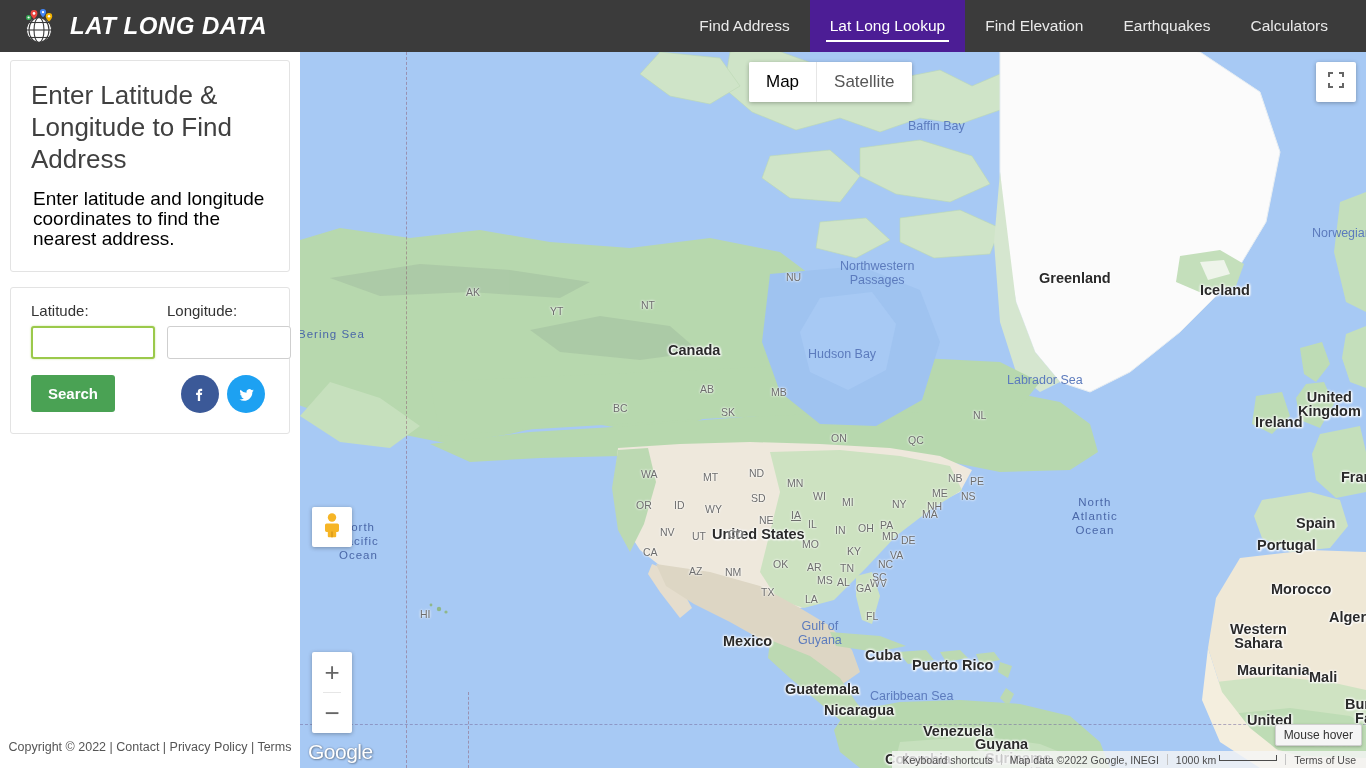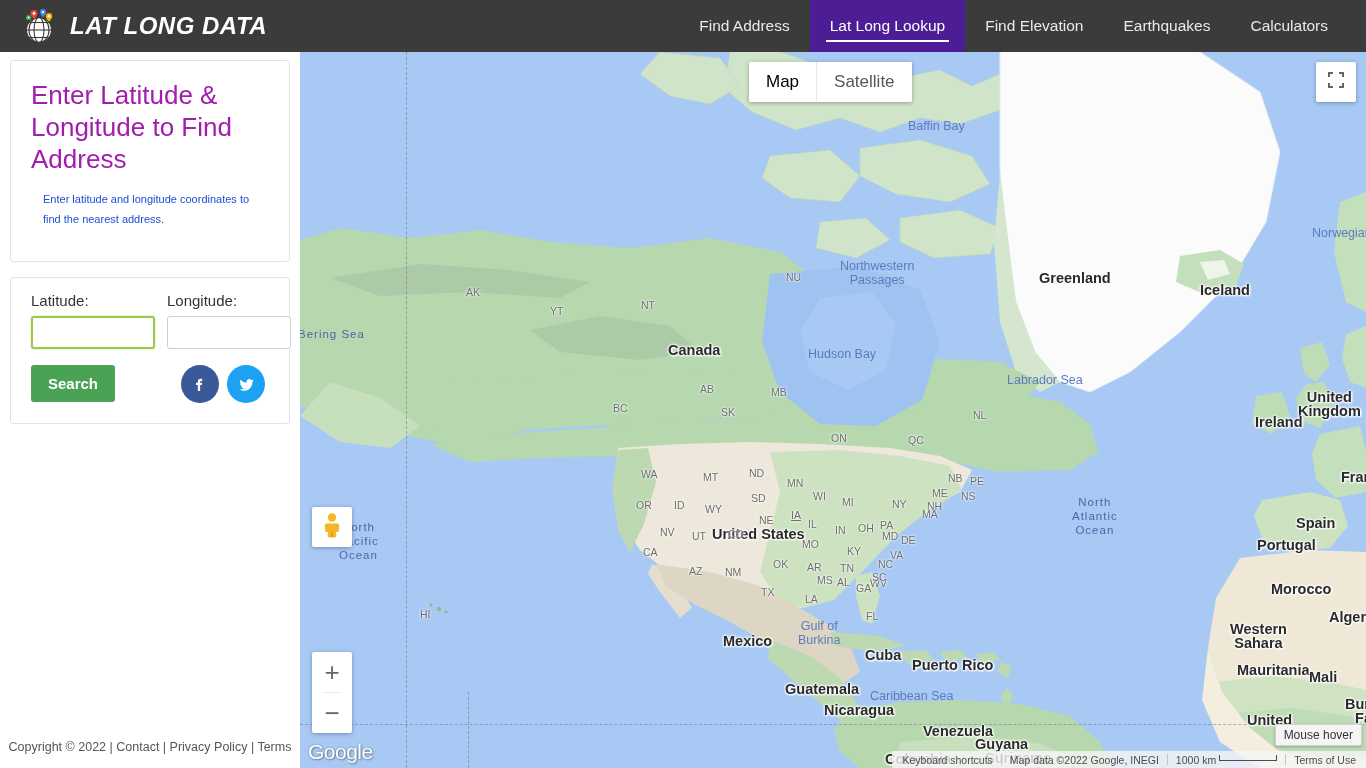--- a/index.html
+++ b/index.html
@@ -69,29 +69,29 @@
   .card {
     background: #ffffff;
     border: 1px solid #e3e3e3;
     border-radius: 3px;
     margin: 8px 10px 0 10px;
     padding: 18px 20px 20px 20px;
   }
   .panel-title {
     font-size: 26px;
     line-height: 32px;
-    color: #a21caf;
+    color: #404040;
     font-weight: 400;
     margin: 0 0 14px 0;
   }
   .panel-desc {
-    font-size: 11px;
+    font-size: 19px;
     line-height: 20px;
-    color: #1d4ed8;
-    margin: 12px;
+    color: #000000;
+    margin: 2px;
   }
   .form-card { margin-top: 15px; padding: 14px 20px 20px 20px; }
   .field-row { display: flex; gap: 12px; }
   .field { display: flex; flex-direction: column; }
   .field-label {
     font-size: 15px; color: #333;
     margin-bottom: 7px;
   }
   .field-input {
     width: 124px; height: 33px;
@@ -512,21 +512,21 @@
       <div class="ocean-label" style="left: -2px; top: 275px;">Bering Sea</div>
     </div>
   <div id="sea-labels">
       <div class="sea-label" style="left: 608px; top: 67px;">Baffin Bay</div>
       <div class="sea-label" style="left: 508px; top: 295px;">Hudson Bay</div>
       <div class="sea-label" style="left: 707px; top: 321px;">Labrador Sea</div>
       <div class="sea-label" style="left: 540px; top: 207px;">Northwestern
 Passages</div>
       <div class="sea-label" style="left: 1012px; top: 174px;">Norwegian</div>
       <div class="sea-label" style="left: 498px; top: 567px;">Gulf of
-Burkina</div>
+Guyana</div>
       <div class="sea-label" style="left: 570px; top: 637px;">Caribbean Sea</div>
     </div>
   <div id="country-labels">
       <div class="country-label big" style="left: 739px; top: 219px;">Greenland</div>
       <div class="country-label big" style="left: 900px; top: 231px;">Iceland</div>
       <div class="country-label big" style="left: 368px; top: 291px;">Canada</div>
       <div class="country-label big" style="left: 412px; top: 475px;">United States</div>
       <div class="country-label big" style="left: 423px; top: 582px;">Mexico</div>
       <div class="country-label big" style="left: 565px; top: 596px;">Cuba</div>
       <div class="country-label big" style="left: 612px; top: 606px;">Puerto Rico</div>

